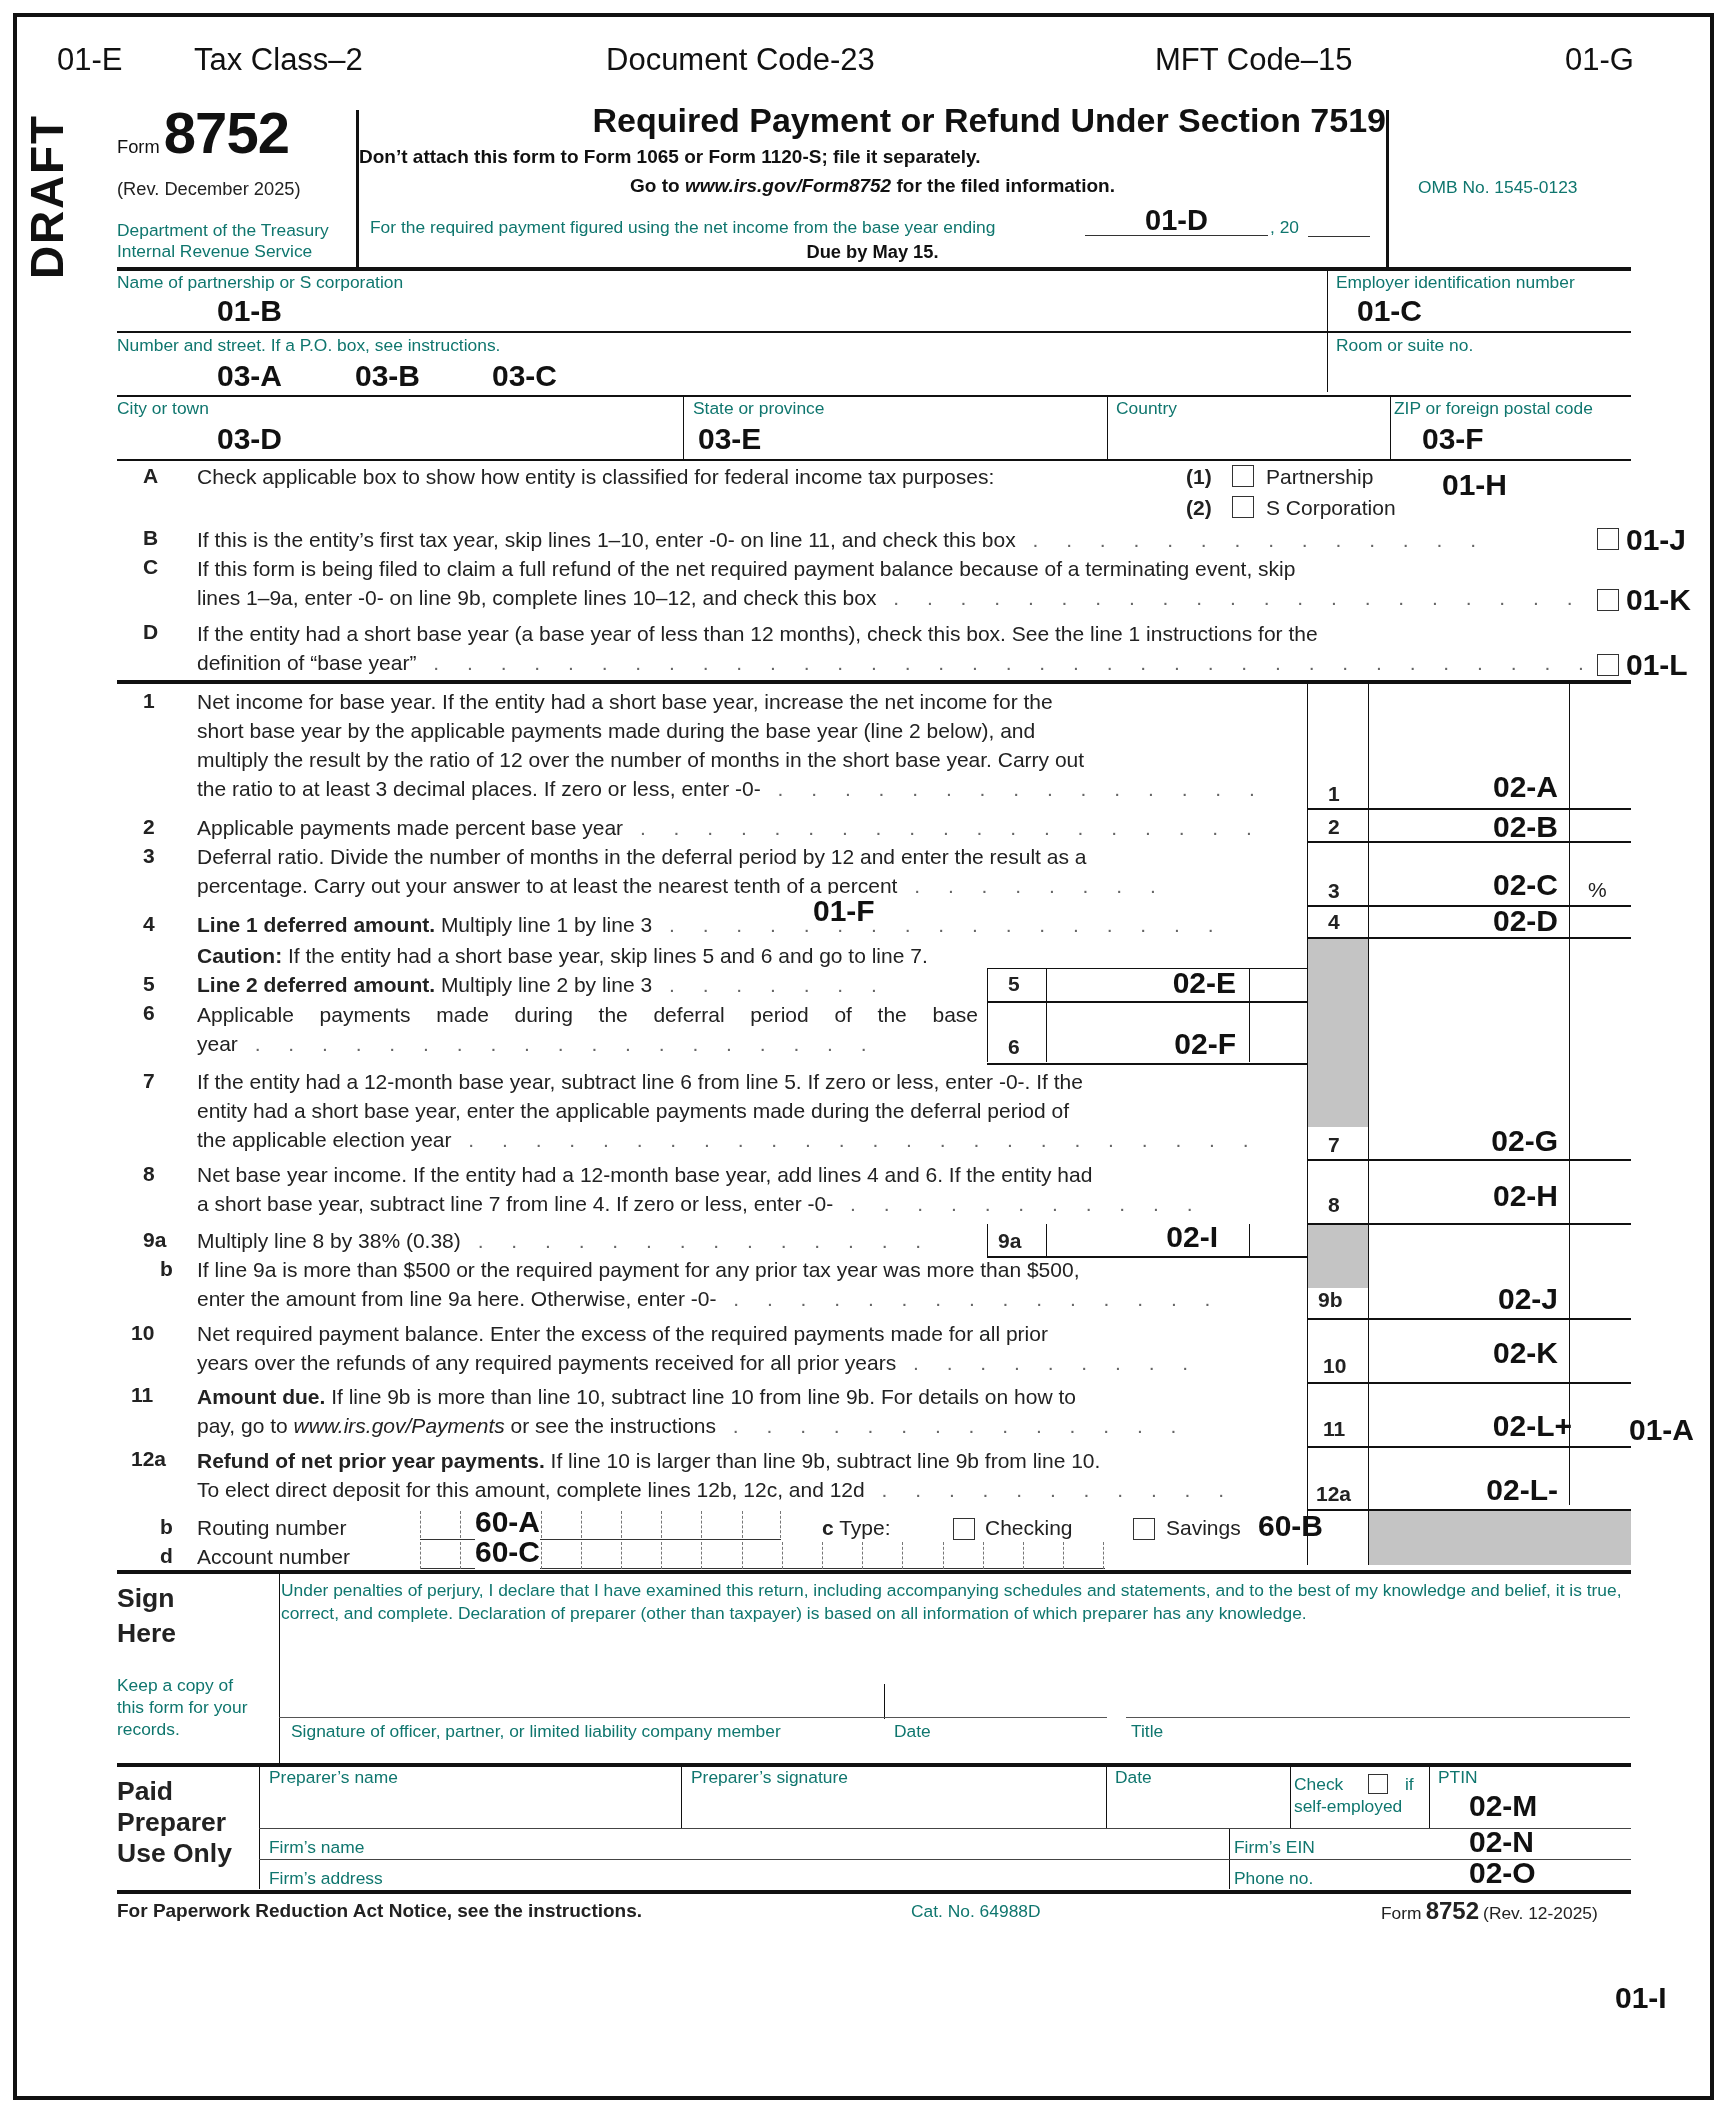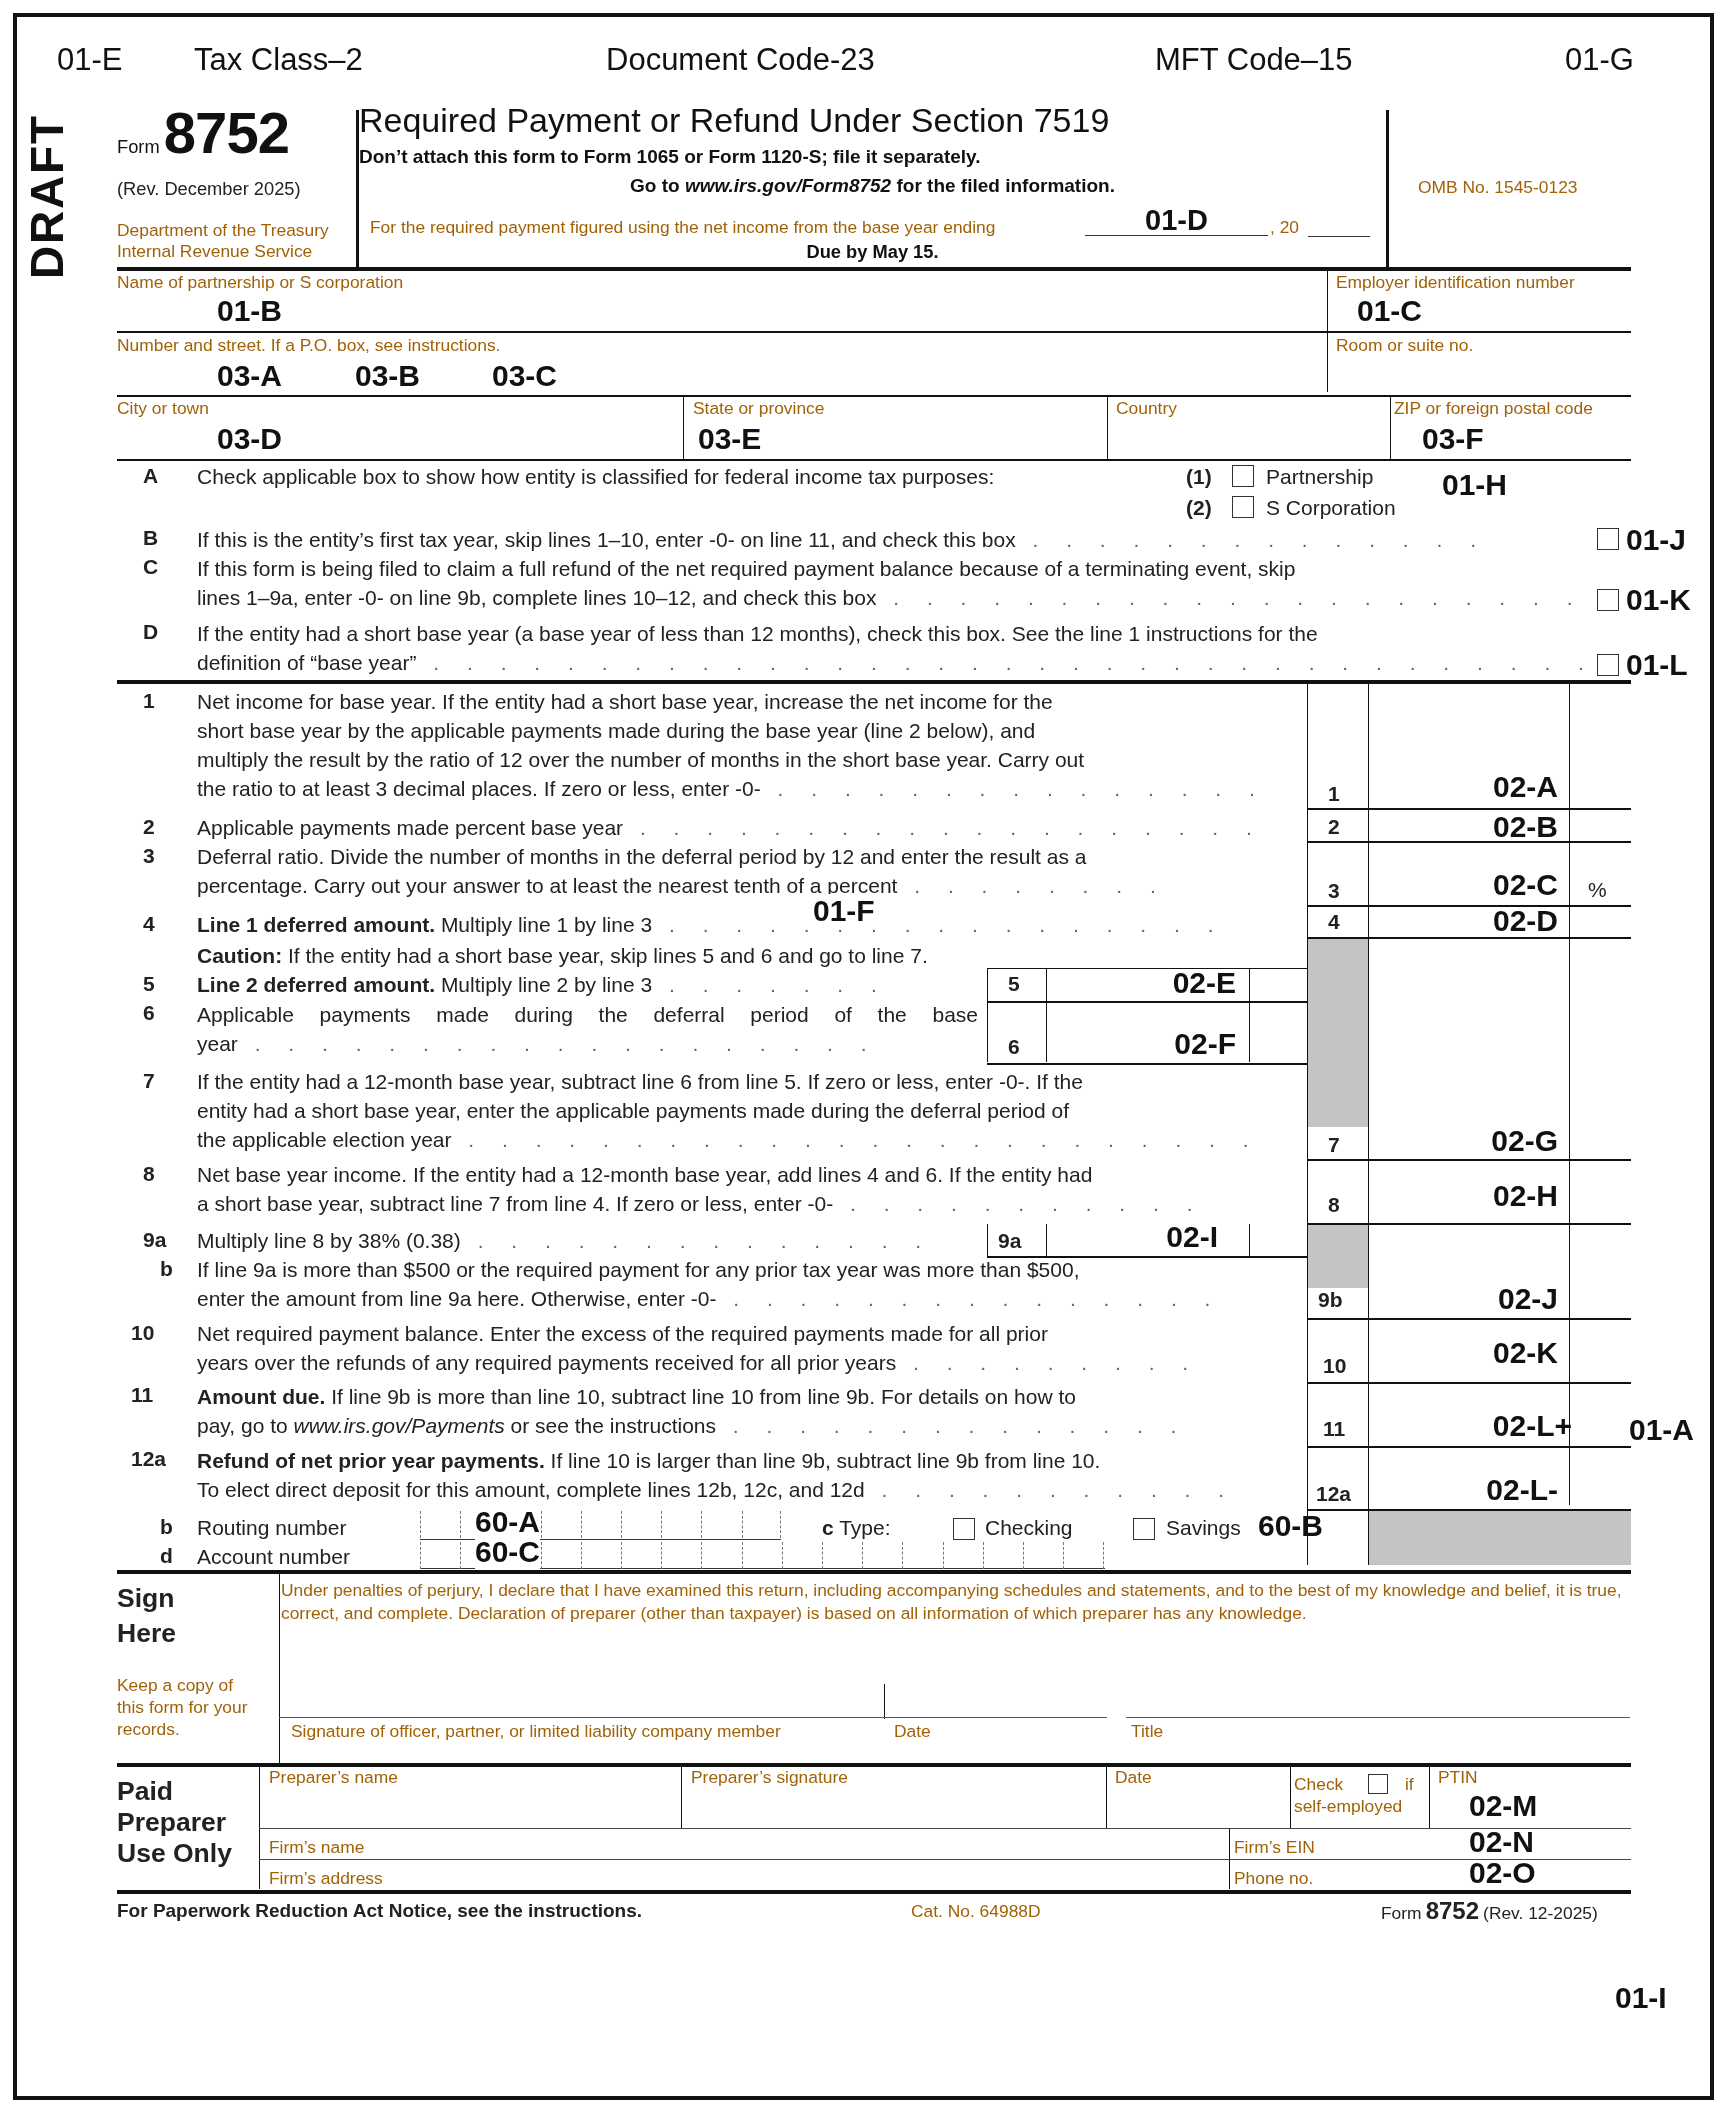--- a/index.html
+++ b/index.html
@@ -2,21 +2,21 @@
 <html style="font-size:14.6px"><head>
 <meta charset="utf-8">
 <style>
 *{box-sizing:border-box;margin:0;padding:0}
 body{width:1730px;height:2114px;background:#fff;font-family:"Liberation Sans",sans-serif;color:#111;position:relative;overflow:hidden}
 .frame{position:absolute;left:12.8px;top:12.8px;width:1701px;height:2087px;border:4.6px solid #111}
 .abs{position:absolute}
 .code{font-weight:bold;font-size:30px;font-family:"Liberation Sans",sans-serif}
 .hdr{font-size:31px;font-weight:normal}
 .small{font-size:18.3px}
-.lbl{font-size:17.4px;color:#a16207}
+.lbl{font-size:17.4px;color:#0f766e}
 .txt{font-size:21px;line-height:29px;color:#222}
 .lnum{font-size:21px;font-weight:bold;color:#222}
 .b{font-weight:bold}
 .i{font-style:italic}
 .hl{position:absolute;background:#111}
 .vl{position:absolute;background:#111}
 .box{position:absolute;width:22px;height:22px;border:1.4px solid #333;background:#fff}
 .val{font-weight:bold;font-size:30px;text-align:right}
 .gray{position:absolute;background:#c4c4c4}
 .dash{position:absolute;border-left:0.9px dashed #777;height:27.4px}
@@ -37,21 +37,21 @@
 <div class="abs" style="left:117px;top:99px">
   <span style="font-size:18.3px">Form</span>
   <span style="font-size:58px;font-weight:bold;letter-spacing:-0.9px">8752</span>
 </div>
 <div class="abs small" style="left:117px;top:178px;color:#222">(Rev. December 2025)</div>
 <div class="abs lbl" style="left:117px;top:220px">Department of the Treasury</div>
 <div class="abs lbl" style="left:117px;top:241px">Internal Revenue Service</div>
 <div class="vl" style="left:356px;top:110px;width:2.7px;height:158px"></div>
 <div class="vl" style="left:1386px;top:110px;width:2.7px;height:158px"></div>
 
-<div class="abs" style="left:359px;top:101px;width:1027px;text-align:left;font-size:34px;font-weight:normal">Required Payment or Refund Under Section 7519</div>
+<div class="abs" style="left:359px;top:101px;width:1027px;text-align:right;font-size:34px;font-weight:bold">Required Payment or Refund Under Section 7519</div>
 <div class="abs" style="left:359px;top:146px;width:1027px;text-align:left;font-size:19px;font-weight:bold">Don’t attach this form to Form 1065 or Form 1120-S; file it separately.</div>
 <div class="abs" style="left:359px;top:175px;width:1027px;text-align:center;font-size:19px;font-weight:bold">
   <span>Go to </span><span class="i">www.irs.gov/Form8752</span><span> for the filed information.</span>
 </div>
 <div class="abs lbl" style="left:370px;top:217px">For the required payment figured using the net income from the base year ending</div>
 <div class="abs" style="left:1085px;top:204px;width:183px;border-bottom:1.4px solid #333;height:32px;text-align:center;font-size:29px;font-weight:bold">01-D</div>
 <div class="abs lbl" style="left:1270px;top:217px">, 20</div>
 <div class="abs" style="left:1308px;top:236px;width:62px;border-bottom:1.4px solid #333"></div>
 <div class="abs" style="left:359px;top:241px;width:1027px;text-align:center;font-size:18.3px;font-weight:bold">Due by May 15.</div>
 <div class="abs lbl" style="left:1418px;top:177px">OMB No. 1545-0123</div>

